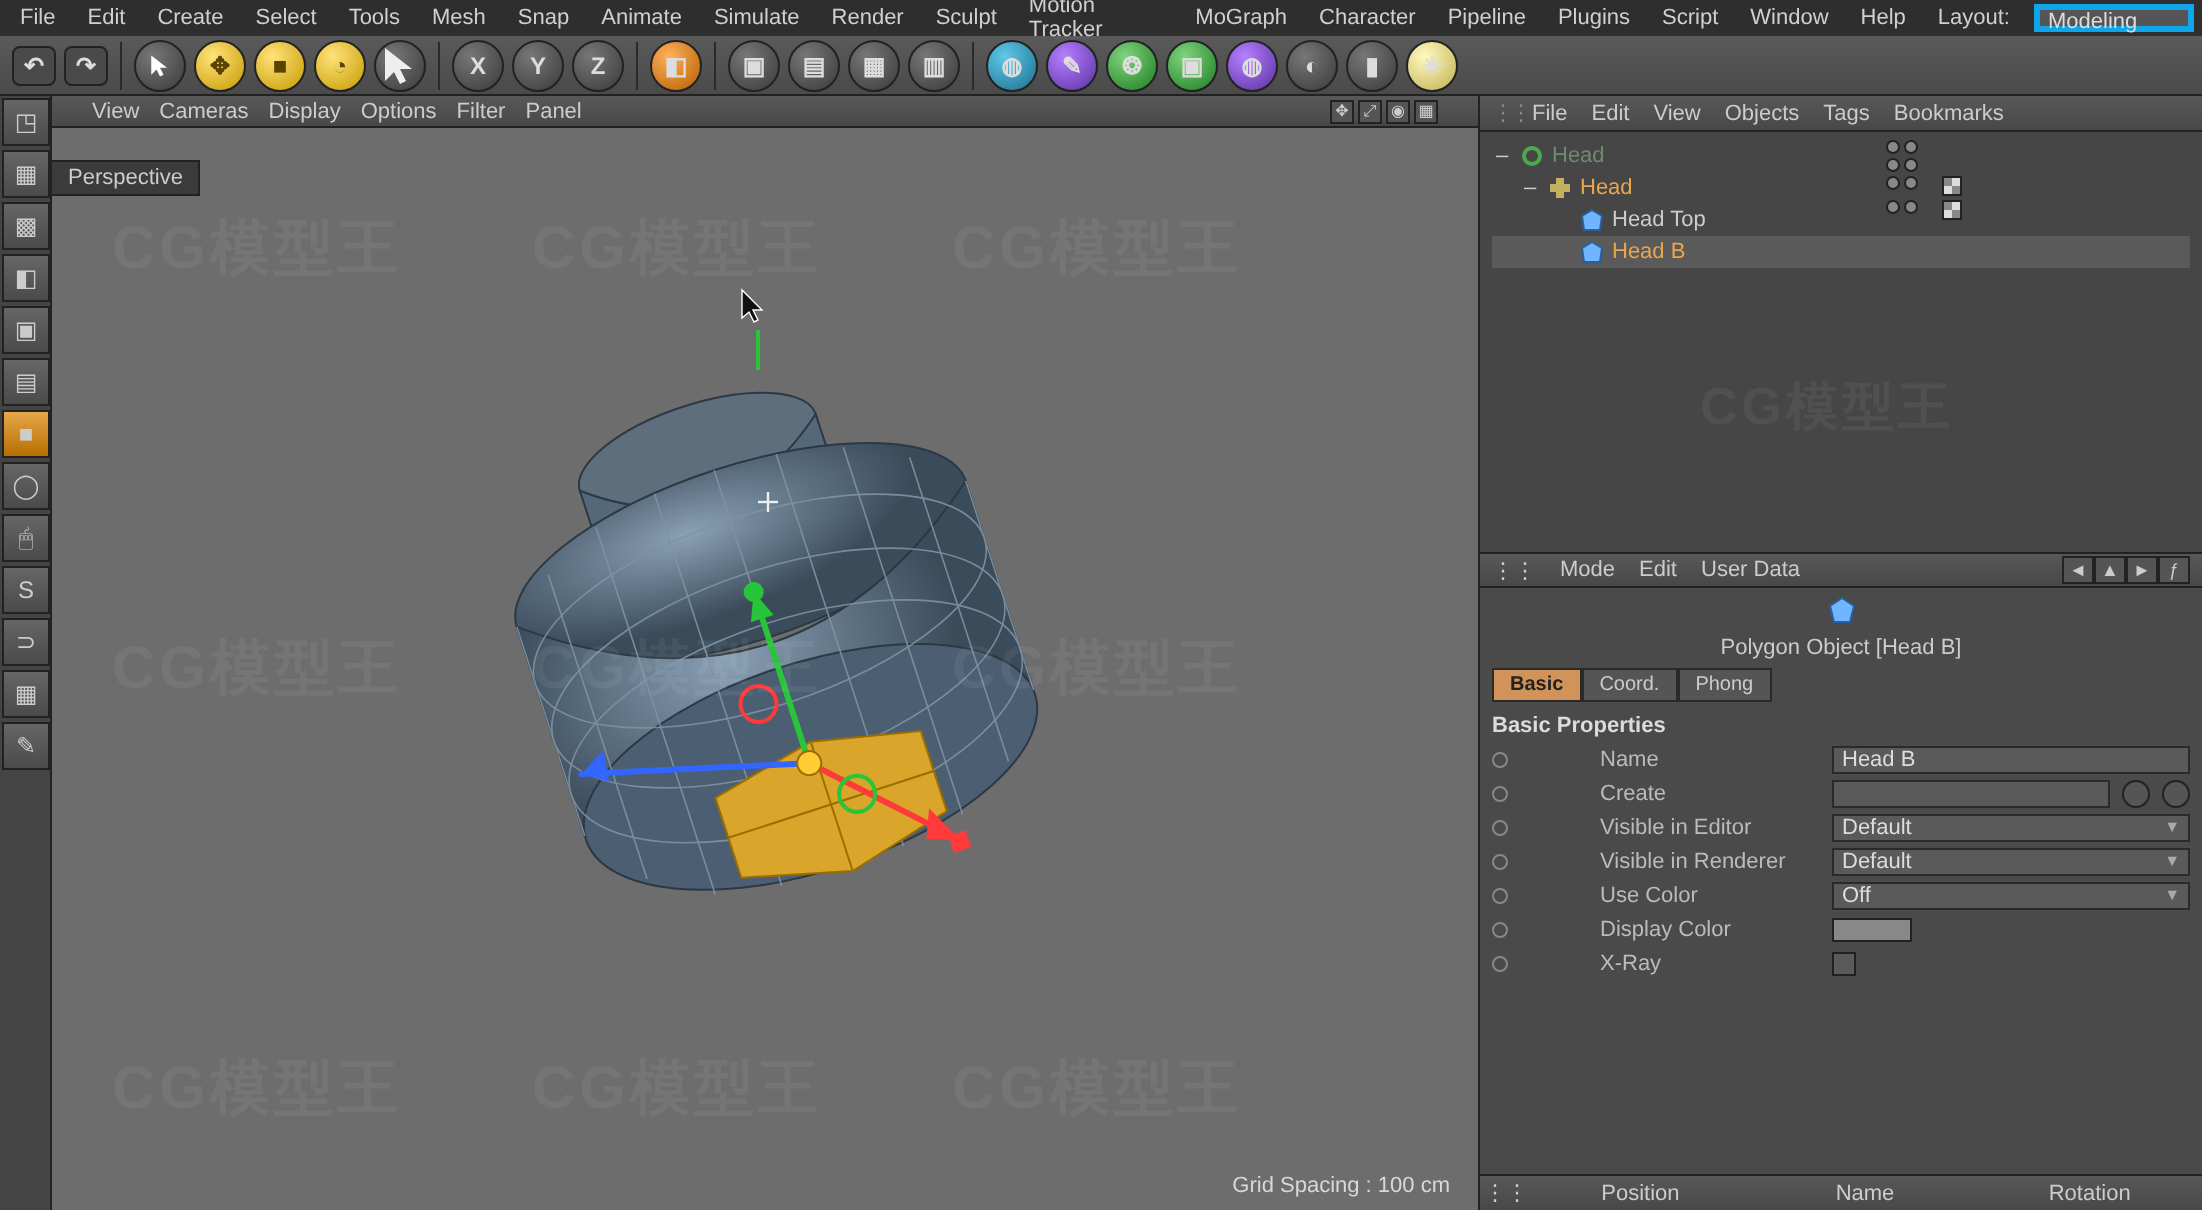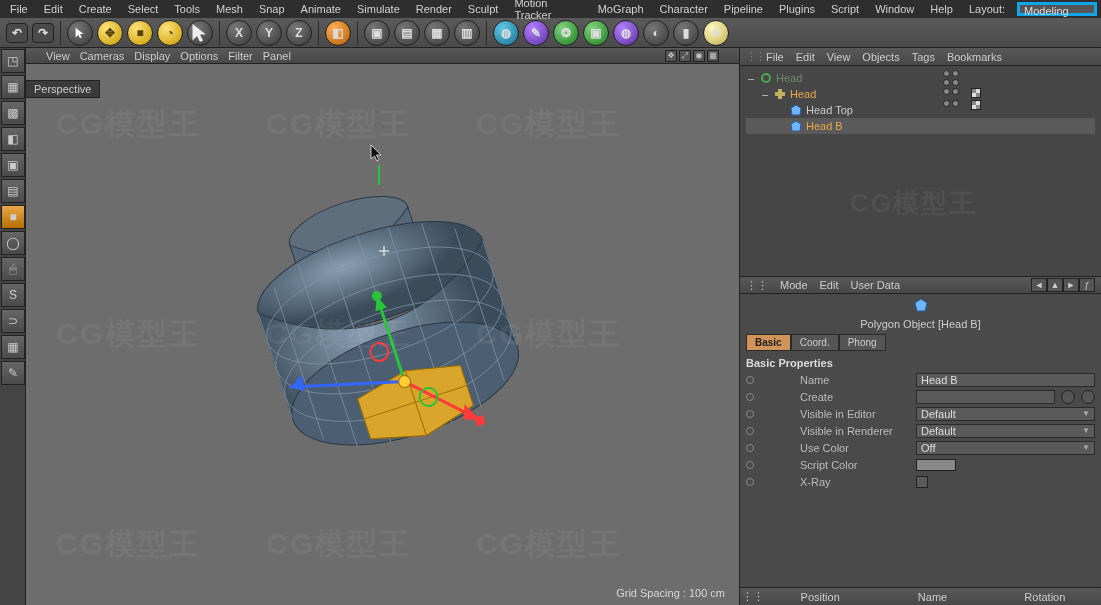--- a/index.html
+++ b/index.html
@@ -378,21 +378,21 @@
           <span class="plabel">Visible in Renderer</span>
           <div class="pval">Default<span class="dd-caret">▼</span></div>
         </div>
         <div class="prop-row">
           <span class="bullet"></span>
           <span class="plabel">Use Color</span>
           <div class="pval">Off<span class="dd-caret">▼</span></div>
         </div>
         <div class="prop-row">
           <span class="bullet"></span>
-          <span class="plabel">Script Color</span>
+          <span class="plabel">Display Color</span>
           <span style="width: 40px; height: 12px; border: 1px solid rgb(34, 34, 34); background: rgb(136, 136, 136);"></span>
         </div>
         <div class="prop-row">
           <span class="bullet"></span>
           <span class="plabel">X-Ray</span>
           <span style="width: 12px; height: 12px; border: 1px solid rgb(34, 34, 34); background: rgb(90, 90, 90);"></span>
         </div>
       </div>
 
   </div>

